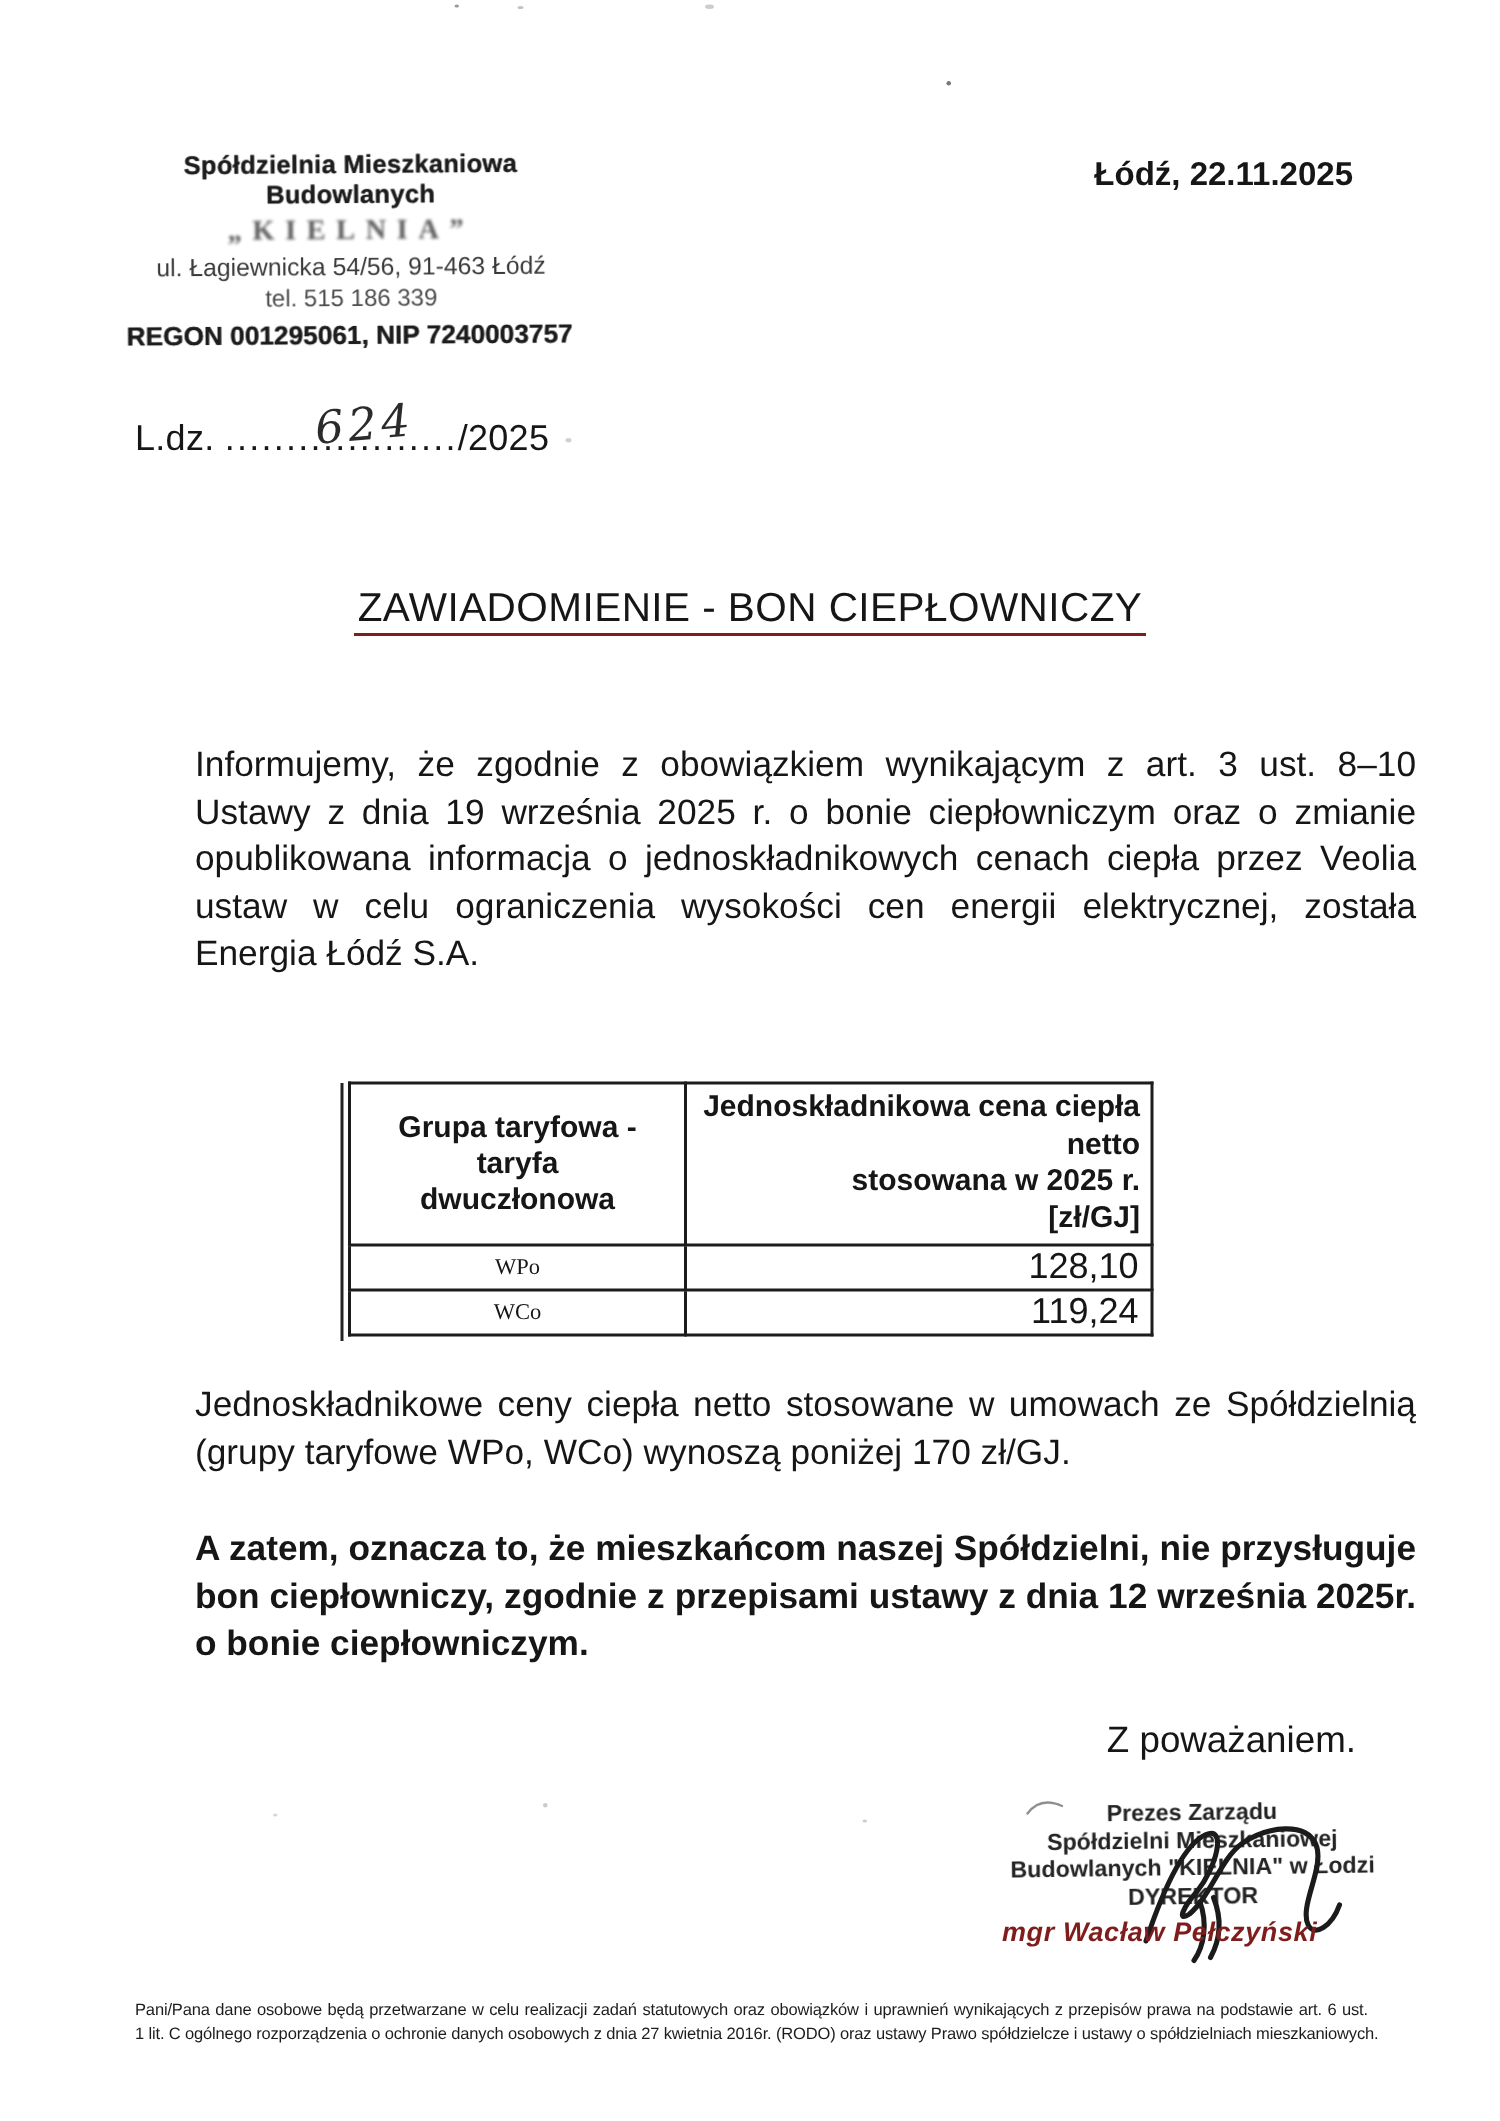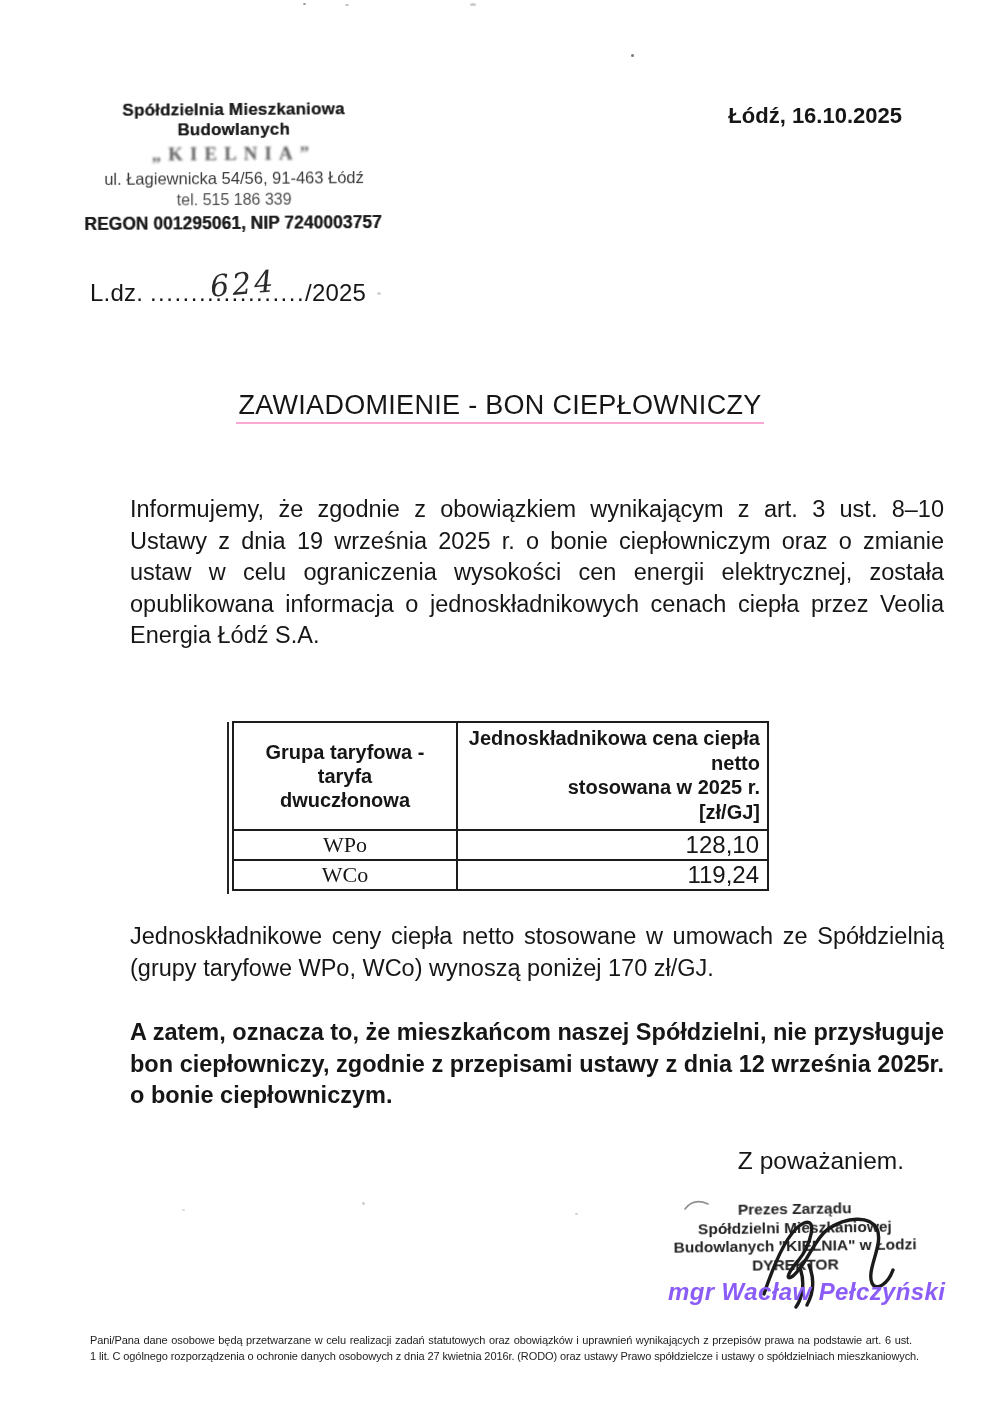--- a/index.html
+++ b/index.html
@@ -43,21 +43,21 @@
     position:absolute;left:120px;top:-13px;
     font-family:"DejaVu Serif", serif;
     font-style:italic;font-size:30px;font-weight:400;
     color:#2b2b2b;transform:rotate(-5deg);letter-spacing:3px;
   }
   
   .doc-title{
     position:absolute;left:0;top:390px;width:100%;
     text-align:center;font-size:27px;font-weight:400;letter-spacing:0.3px;
   }
-  .doc-title span{border-bottom:2px solid #f9a8d4;padding:0 2px 2px 2px;}
+  .doc-title span{border-bottom:2px solid #7f1d1d;padding:0 2px 2px 2px;}
   
   .para{position:absolute;left:90px;width:814px;font-size:23.5px;margin-left:40px;}
   .jline{
     height:31.6px;line-height:31.6px;
     text-align:justify;text-align-last:justify;
     white-space:nowrap;
   }
   .jline.last{text-align-last:left;}
   .para1{top:494px;}
   .para2{top:921px;}
@@ -67,37 +67,37 @@
   .table-wrap::before{
     content:"";position:absolute;left:-5px;top:1px;bottom:-3px;width:2px;background:#242424;
   }
   table.price{border-collapse:collapse;width:537px;table-layout:fixed;}
   table.price td{border:2.5px solid #1c1c1c;vertical-align:middle;}
   td.c1{width:190px;text-align:center;}
   td.h1{font-weight:700;font-size:20px;line-height:24px;padding:6px 16px;}
   td.h2{font-weight:700;font-size:20px;line-height:24.5px;text-align:right;padding:3px 7px 5px 4px;}
   td.g{
     font-family:"Liberation Serif", serif;
-    font-size:22px;height:27px;padding:0;text-align:center;
+    font-size:15px;height:27px;padding:0;text-align:center;
   }
   td.p{font-size:24px;text-align:right;padding:0 8px 0 0;height:27px;}
   
   .salutation{
     position:absolute;right:96px;top:1147px;
     font-size:24.5px;
   }
   .signature-stamp{
     position:absolute;left:630px;top:1200px;width:330px;
     text-align:center;font-size:15.5px;line-height:18.5px;font-weight:600;
     color:#242424;filter:blur(0.35px);transform:rotate(-0.8deg);
   }
   .signatory{
     position:absolute;left:668px;top:1278px;
-    font-size:24px;font-weight:700;font-style:italic;letter-spacing:0.4px;
-    color:#8b5cf6;
+    font-size:18px;font-weight:700;font-style:italic;letter-spacing:0.4px;
+    color:#7f1d1d;
   }
   .scribble{position:absolute;left:748px;top:1212px;}
   .pre-squiggle{position:absolute;left:683px;top:1198px;opacity:0.65;}
   
   .rodo{
     position:absolute;left:90px;top:1332px;width:822px;
     font-size:11px;font-weight:500;line-height:16px;color:#1c1c1c;
     letter-spacing:-0.1px;
   }
   .rodo .jline{height:16px;line-height:16px;}
@@ -110,37 +110,37 @@
 <div class="page">
 
   <div class="sender-stamp">
     <div class="stamp-l1">Spółdzielnia Mieszkaniowa Budowlanych</div>
     <div class="stamp-l2">„KIELNIA”</div>
     <div class="stamp-l3">ul. Łagiewnicka 54/56, 91-463 Łódź</div>
     <div class="stamp-l4">tel. 515 186 339</div>
     <div class="stamp-l5">REGON 001295061, NIP 7240003757</div>
   </div>
 
-  <div class="place-date">Łódź, 16.10.2025</div>
+  <div class="place-date">Łódź, 22.11.2025</div>
 
   <div class="ref-line">
     <span>L.dz.</span>
     <span class="ref-dots">..............</span><span class="ref-dots">.....</span><span>/2025</span>
     <span class="handwritten">624</span>
   </div>
 
   <div class="doc-title">
     <span>ZAWIADOMIENIE - BON CIEPŁOWNICZY</span>
   </div>
 
   <div class="para para1">
     <div class="jline">Informujemy, że zgodnie z obowiązkiem wynikającym z art. 3 ust. 8–10</div>
     <div class="jline">Ustawy z dnia 19 września 2025 r. o bonie ciepłowniczym oraz o zmianie</div>
+    <div class="jline">opublikowana informacja o jednoskładnikowych cenach ciepła przez Veolia</div>
     <div class="jline">ustaw w celu ograniczenia wysokości cen energii elektrycznej, została</div>
-    <div class="jline">opublikowana informacja o jednoskładnikowych cenach ciepła przez Veolia</div>
     <div class="jline last">Energia Łódź S.A.</div>
   </div>
 
   <div class="table-wrap">
     <table class="price">
       <tbody>
           <tr>
         <td class="c1 h1">
           <div>Grupa taryfowa -</div>
           <div>taryfa dwuczłonowa</div>

